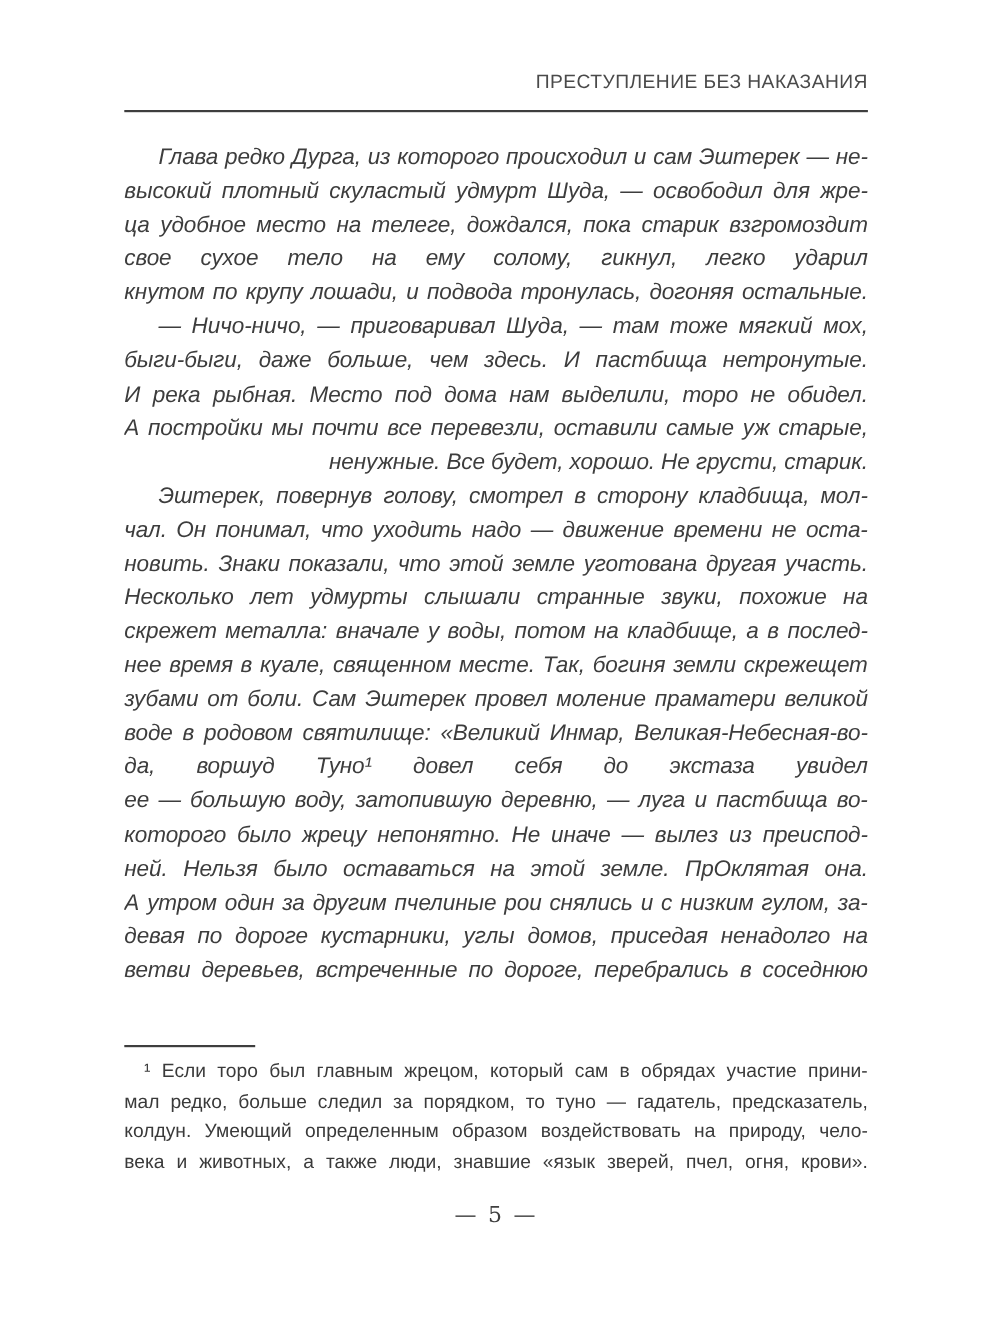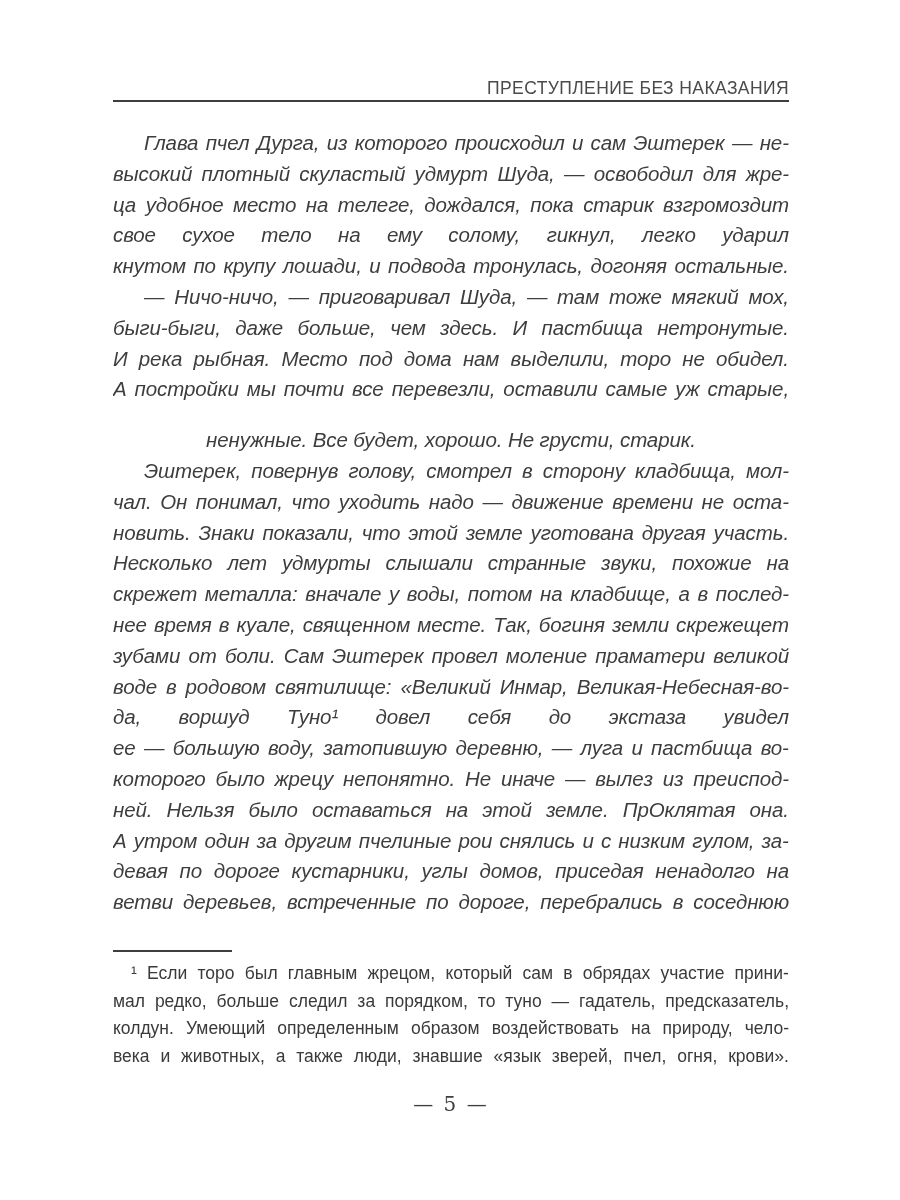--- a/index.html
+++ b/index.html
@@ -6,21 +6,21 @@
   .page {
     position: relative;
     width: 900px;
     height: 1200px;
     background: #ffffff;
     overflow: hidden;
     font-family: "Liberation Sans", sans-serif;
   }
   .header-title {
     position: absolute;
-    top: 78px;
+    top: 64px;
     left: 113px;
     width: 676px;
     text-align: right;
     font-size: 17.5px;
     letter-spacing: 0.4px;
     color: #4a4a4a;
   }
   .header-rule {
     position: absolute;
     top: 100px;
@@ -41,22 +41,21 @@
     color: #3d3d3d;
   }
   .line {
     display: flex;
     justify-content: space-between;
     overflow: hidden;
     min-width: 0;
   }
   .line.left {
     display: block;
-    text-align: center;
-    margin-top: 20px;
+    text-align: right;
   }
   .bodytext .line.indent { padding-left: 31px; }
   .footnote-sep {
     position: absolute;
     top: 950px;
     left: 113px;
     width: 119px;
     height: 1.5px;
     background: #3e3e3e;
   }
@@ -88,21 +87,21 @@
 <div class="page">
 
   <div class="header-title">ПРЕСТУПЛЕНИЕ БЕЗ НАКАЗАНИЯ</div>
 
   <div class="header-rule"></div>
 
   <div class="bodytext">
       <div>
         <div class="line indent">
           <span>Глава</span>
-          <span>пчел</span>
+          <span>редко</span>
           <span>Дурга,</span>
           <span>из</span>
           <span>которого</span>
           <span>происходил</span>
           <span>и</span>
           <span>сам</span>
           <span>Эштерек</span>
           <span>—</span>
           <span>не-</span>
         </div>

